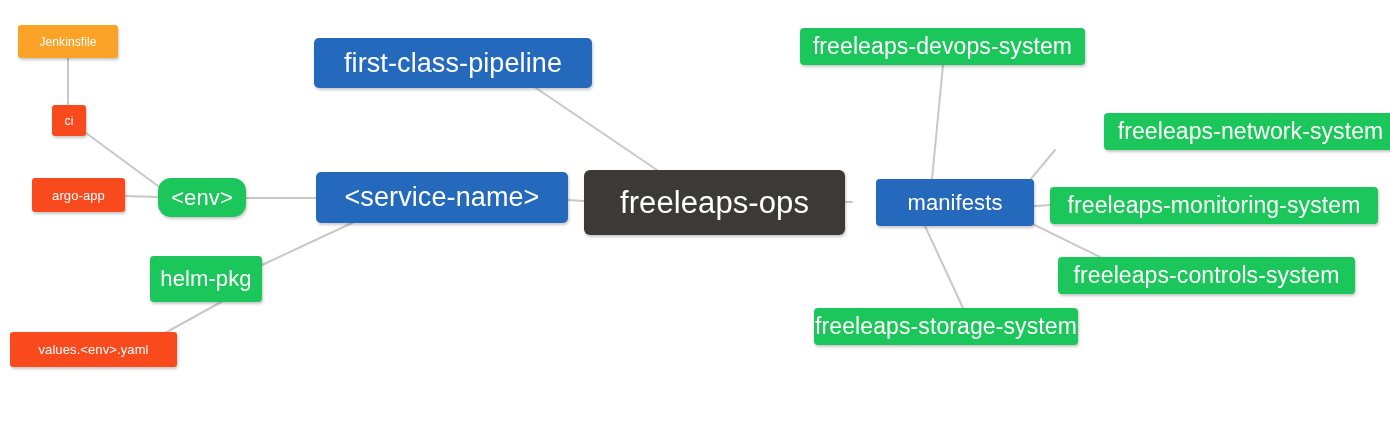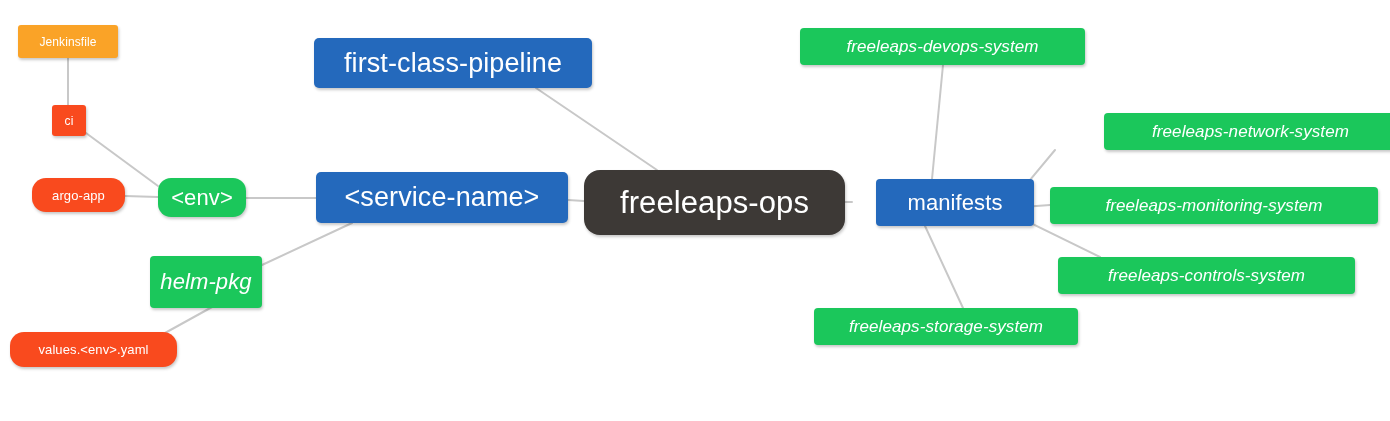--- a/index.html
+++ b/index.html
@@ -41,25 +41,25 @@
     box-sizing: border-box;
     color: #ffffff;
     border-radius: 4px;
     white-space: nowrap;
     letter-spacing: 0.1px;
     box-shadow: 1px 2px 3px rgba(0,0,0,0.22);
     user-select: none;
     line-height: 1;
   }
   
-  .tier-root  { font-size: 31px; padding: 0 24px; border-radius: 16px; }
+  .tier-root  { font-size: 31px; padding: 0 24px; border-radius: 6px; }
   .tier-one   { font-size: 27px; padding: 0 20px; border-radius: 5px; }
   .tier-two   { font-size: 22px; padding: 0 14px; border-radius: 4px; }
-  .tier-three { font-size: 17px; padding: 0 11px; border-radius: 4px; font-style: italic; }
-  .tier-four  { font-size: 13px; padding: 12px 9px;  border-radius: 14px; }
+  .tier-three { font-size: 23px; padding: 0 11px; border-radius: 4px; }
+  .tier-four  { font-size: 13px; padding: 12px 9px;  border-radius: 3px; }
   .tier-five  { font-size: 12px; padding: 0 12px;  border-radius: 3px; }
 </style>
 </head>
 <body style="background: rgb(255, 255, 255);">
 
 <div id="canvas">
 
   <svg id="edge-layer" viewBox="0 0 1390 421" xmlns="http://www.w3.org/2000/svg">
       <path class="edge" d="M 68 58 L 68 105" stroke="#c8c8c8"></path>
       <path class="edge" d="M 86 133 L 158 186" stroke="#c8c8c8"></path>
@@ -75,21 +75,21 @@
       <path class="edge" d="M 1010 208 L 1050 205" stroke="#c8c8c8"></path>
       <path class="edge" d="M 1010 213 L 1100 257" stroke="#c8c8c8"></path>
       <path class="edge" d="M 925 226 L 963 308" stroke="#c8c8c8"></path>
     </svg>
 
   <div id="node-layer">
       <div class="node tier-five" style="left: 18px; top: 25px; width: 100px; height: 33px; background: rgb(250, 163, 39); color: rgb(255, 255, 255);">Jenkinsfile</div>
       <div class="node tier-five" style="left: 52px; top: 105px; width: 34px; height: 31px; background: rgb(249, 74, 30); color: rgb(255, 255, 255);">ci</div>
       <div class="node tier-four" style="left: 32px; top: 178px; width: 93px; height: 34px; background: rgb(249, 74, 30); color: rgb(255, 255, 255);">argo-app</div>
       <div class="node tier-two" style="left: 158px; top: 178px; width: 88px; height: 39px; background: rgb(27, 199, 91); color: rgb(255, 255, 255); border-radius: 13px;">&lt;env&gt;</div>
-      <div class="node tier-two" style="left: 150px; top: 256px; width: 112px; height: 52px; background: rgb(27, 199, 91); color: rgb(255, 255, 255); font-style: italic;">helm-pkg</div>
+      <div class="node tier-two" style="left: 150px; top: 256px; width: 112px; height: 46px; background: rgb(27, 199, 91); color: rgb(255, 255, 255);">helm-pkg</div>
       <div class="node tier-four" style="left: 10px; top: 332px; width: 167px; height: 35px; background: rgb(249, 74, 30); color: rgb(255, 255, 255);">values.&lt;env&gt;.yaml</div>
       <div class="node tier-one" style="left: 314px; top: 38px; width: 278px; height: 50px; background: rgb(36, 105, 188); color: rgb(255, 255, 255);">first-class-pipeline</div>
       <div class="node tier-one" style="left: 316px; top: 172px; width: 252px; height: 51px; background: rgb(36, 105, 188); color: rgb(255, 255, 255);">&lt;service-name&gt;</div>
       <div class="node tier-root" style="left: 584px; top: 170px; width: 261px; height: 65px; background: rgb(61, 57, 54); color: rgb(255, 255, 255);">freeleaps-ops</div>
       <div class="node tier-two" style="left: 852px; top: 179px; width: 158px; height: 47px; background: rgb(36, 105, 188); color: rgb(255, 255, 255); margin-left: 24px;">manifests</div>
       <div class="node tier-three" style="left: 800px; top: 28px; width: 285px; height: 37px; background: rgb(27, 199, 91); color: rgb(255, 255, 255);">freeleaps-devops-system</div>
       <div class="node tier-three" style="left: 1104px; top: 113px; width: 293px; height: 37px; background: rgb(27, 199, 91); color: rgb(255, 255, 255);">freeleaps-network-system</div>
       <div class="node tier-three" style="left: 1050px; top: 187px; width: 328px; height: 37px; background: rgb(27, 199, 91); color: rgb(255, 255, 255);">freeleaps-monitoring-system</div>
       <div class="node tier-three" style="left: 1058px; top: 257px; width: 297px; height: 37px; background: rgb(27, 199, 91); color: rgb(255, 255, 255);">freeleaps-controls-system</div>
       <div class="node tier-three" style="left: 814px; top: 308px; width: 264px; height: 37px; background: rgb(27, 199, 91); color: rgb(255, 255, 255);">freeleaps-storage-system</div>

